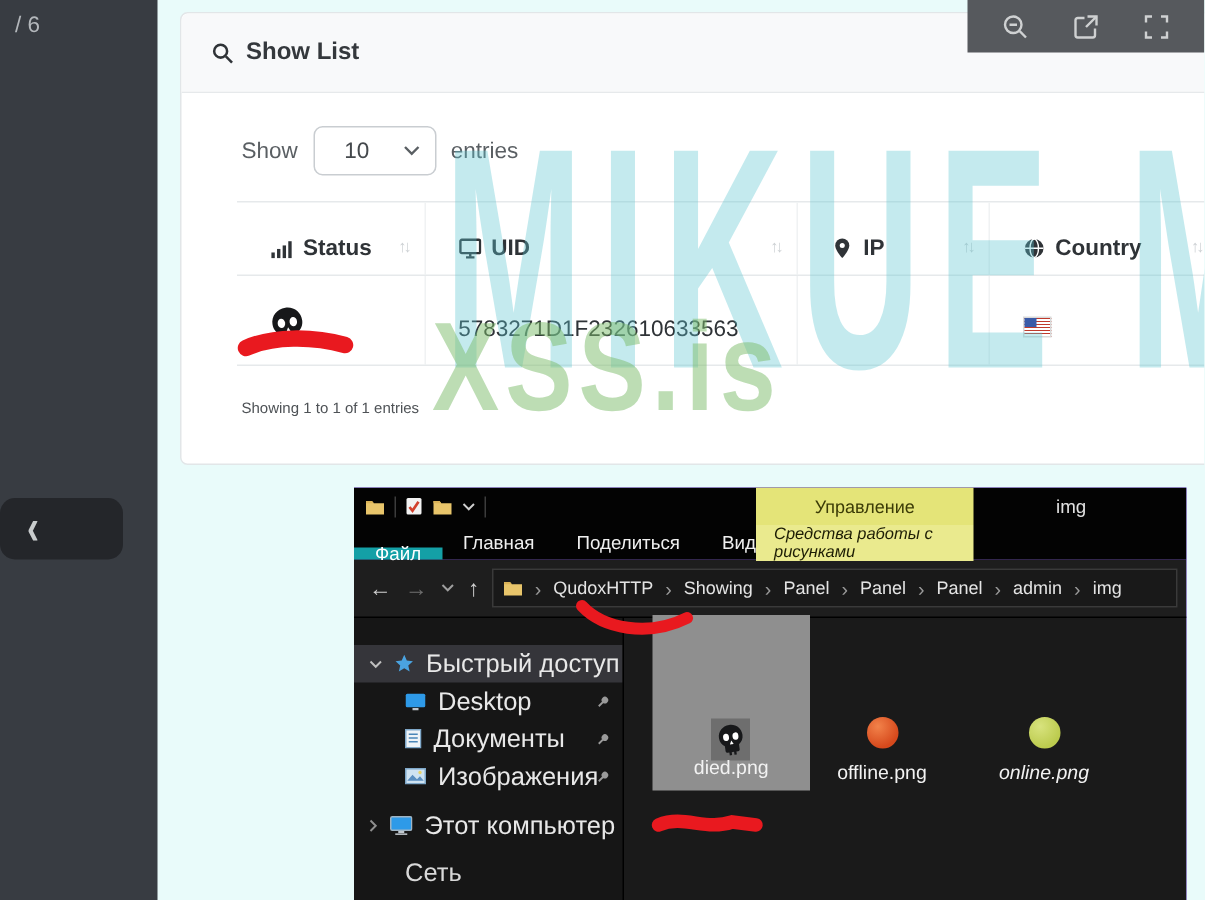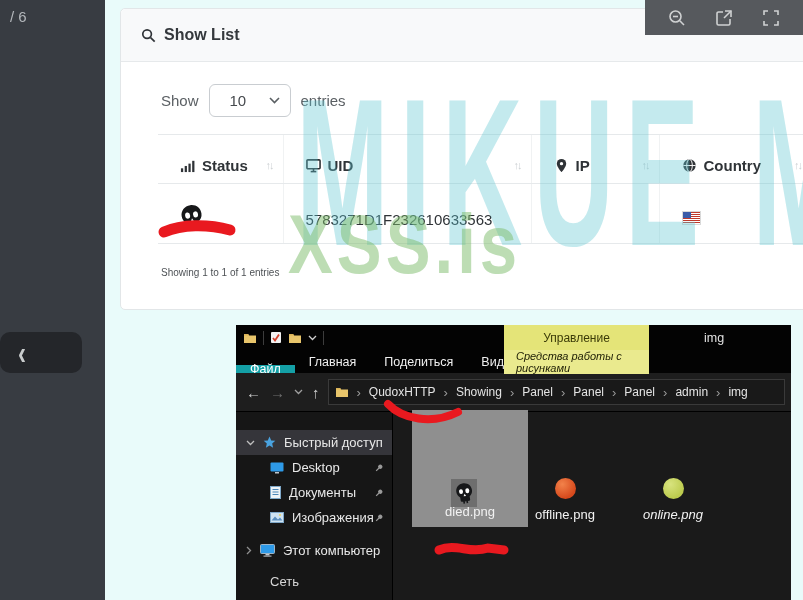--- a/index.html
+++ b/index.html
@@ -45,29 +45,29 @@
   .ex-tabs{height:23px;background:#030303;display:flex;align-items:stretch;font-size:12.5px;}
   .ex-tab{display:flex;align-items:center;padding:0 14px;color:#f0f0f0;}
   .ex-tab.file{background:#14a0a6;color:#fff;margin-top:15px;}
   .ex-tab.picture-tools{position:absolute;left:268px;top:25px;width:145px;height:21px;background:#eaea8e;color:#1d1d04;font-size:11px;justify-content:center;padding:12px;box-sizing:border-box;font-style:italic;}
   .ex-addressrow{height:38px;background:#1e1e1e;display:flex;align-items:center;border-bottom:1px solid #000;}
   .nav-btns{display:flex;align-items:center;gap:9px;padding:0 8px 0 10px;color:#cfcfcf;font-size:15px;}
   .nav-btns .dis{color:#6f6f6f;}
   .addr-box{flex:1;height:24px;margin-right:6px;background:#191919;border:1px solid #3a3a3a;display:flex;align-items:center;padding-left:6px;gap:4px;font-size:12px;color:#e4e4e4;overflow:hidden;white-space:nowrap;}
   .crumb-sep{color:#9a9a9a;font-size:13px;padding:0 4px;}
   .ex-main{position:relative;display:flex;height:189px;}
-  .ex-nav{width:157px;background:#161616;border-right:1px solid #000;padding-top:18px;box-sizing:border-box;font-size:13px;position:relative;overflow:hidden;}
+  .ex-nav{width:180px;background:#161616;border-right:1px solid #000;padding-top:18px;box-sizing:border-box;font-size:17px;position:relative;overflow:hidden;}
   .qa-row{height:25px;background:#35353a;display:flex;align-items:center;gap:8px;padding-left:10px;}
   .nav-item{height:25px;display:flex;align-items:center;gap:8px;padding-left:34px;position:relative;}
   .nav-item .pin{position:absolute;right:8px;}
   .thispc-row{height:25px;display:flex;align-items:center;gap:8px;padding-left:10px;margin-top:8px;}
   .clipped-row{height:25px;display:flex;align-items:center;gap:8px;padding-left:34px;margin-top:6px;color:#d8d8d8;}
   .ex-files{flex:1;background:#1a1a1a;position:relative;}
   .tile{position:absolute;text-align:center;}
-  .tile-died{left:19px;top:-2px;width:116px;height:117px;background:#8f8f8f;}
+  .tile-died{left:19px;top:-2px;width:105px;height:117px;background:#8f8f8f;}
   .died-thumb{position:absolute;left:39px;top:69px;width:26px;height:28px;background:#6e6e6e;display:flex;align-items:center;justify-content:center;}
   .tile-label{font-size:13px;color:#f2f2f2;}
   .tile-died .tile-label{position:absolute;left:0;right:0;top:94px;}
   .tile-small{width:80px;top:66px;}
   .tile-offline{left:132px;}
   .tile-online{left:240px;font-style:italic;}
   .dot-icon{width:21px;height:21px;border-radius:50%;margin:0 auto 8px;}
   .dot-offline{background:radial-gradient(circle at 35% 30%,#f2824a,#d6491c 70%);}
   .dot-online{background:radial-gradient(circle at 35% 30%,#d8e37e,#bccb4e 70%);}
   

